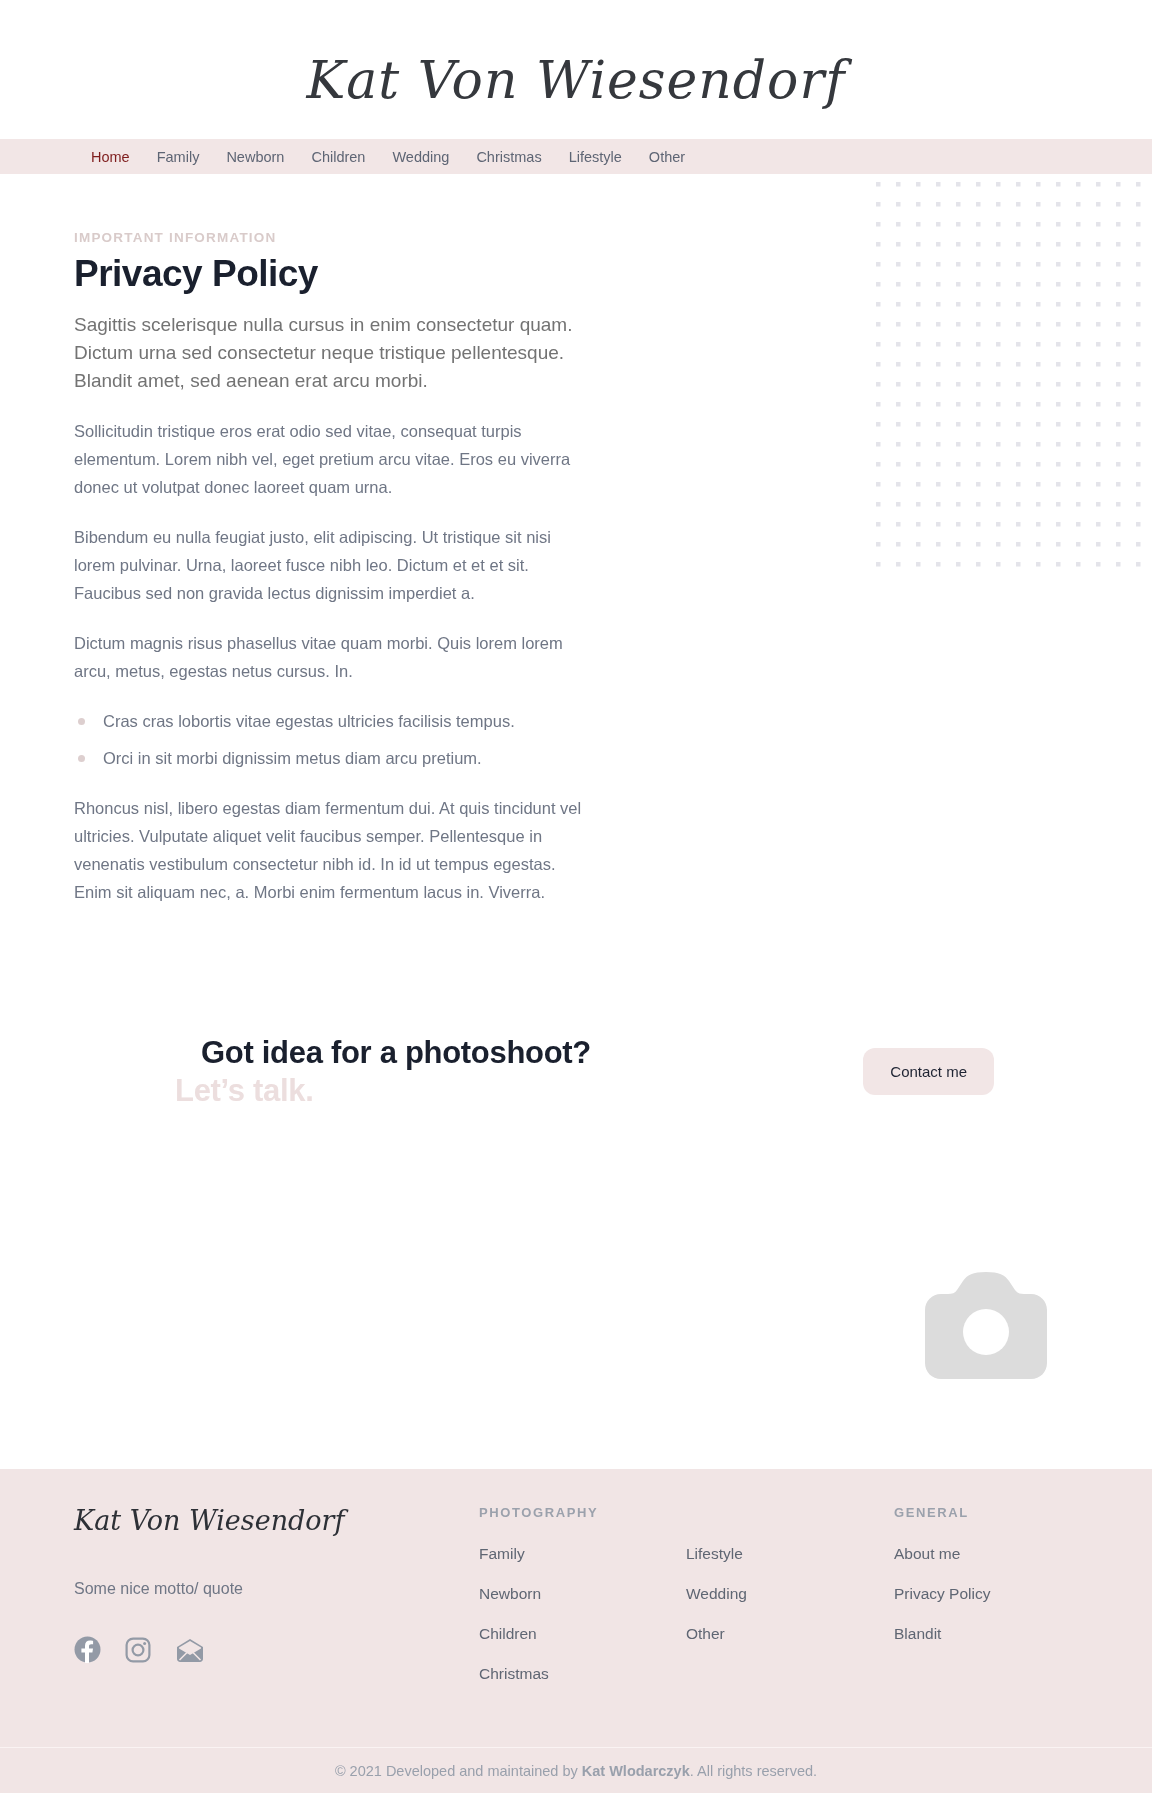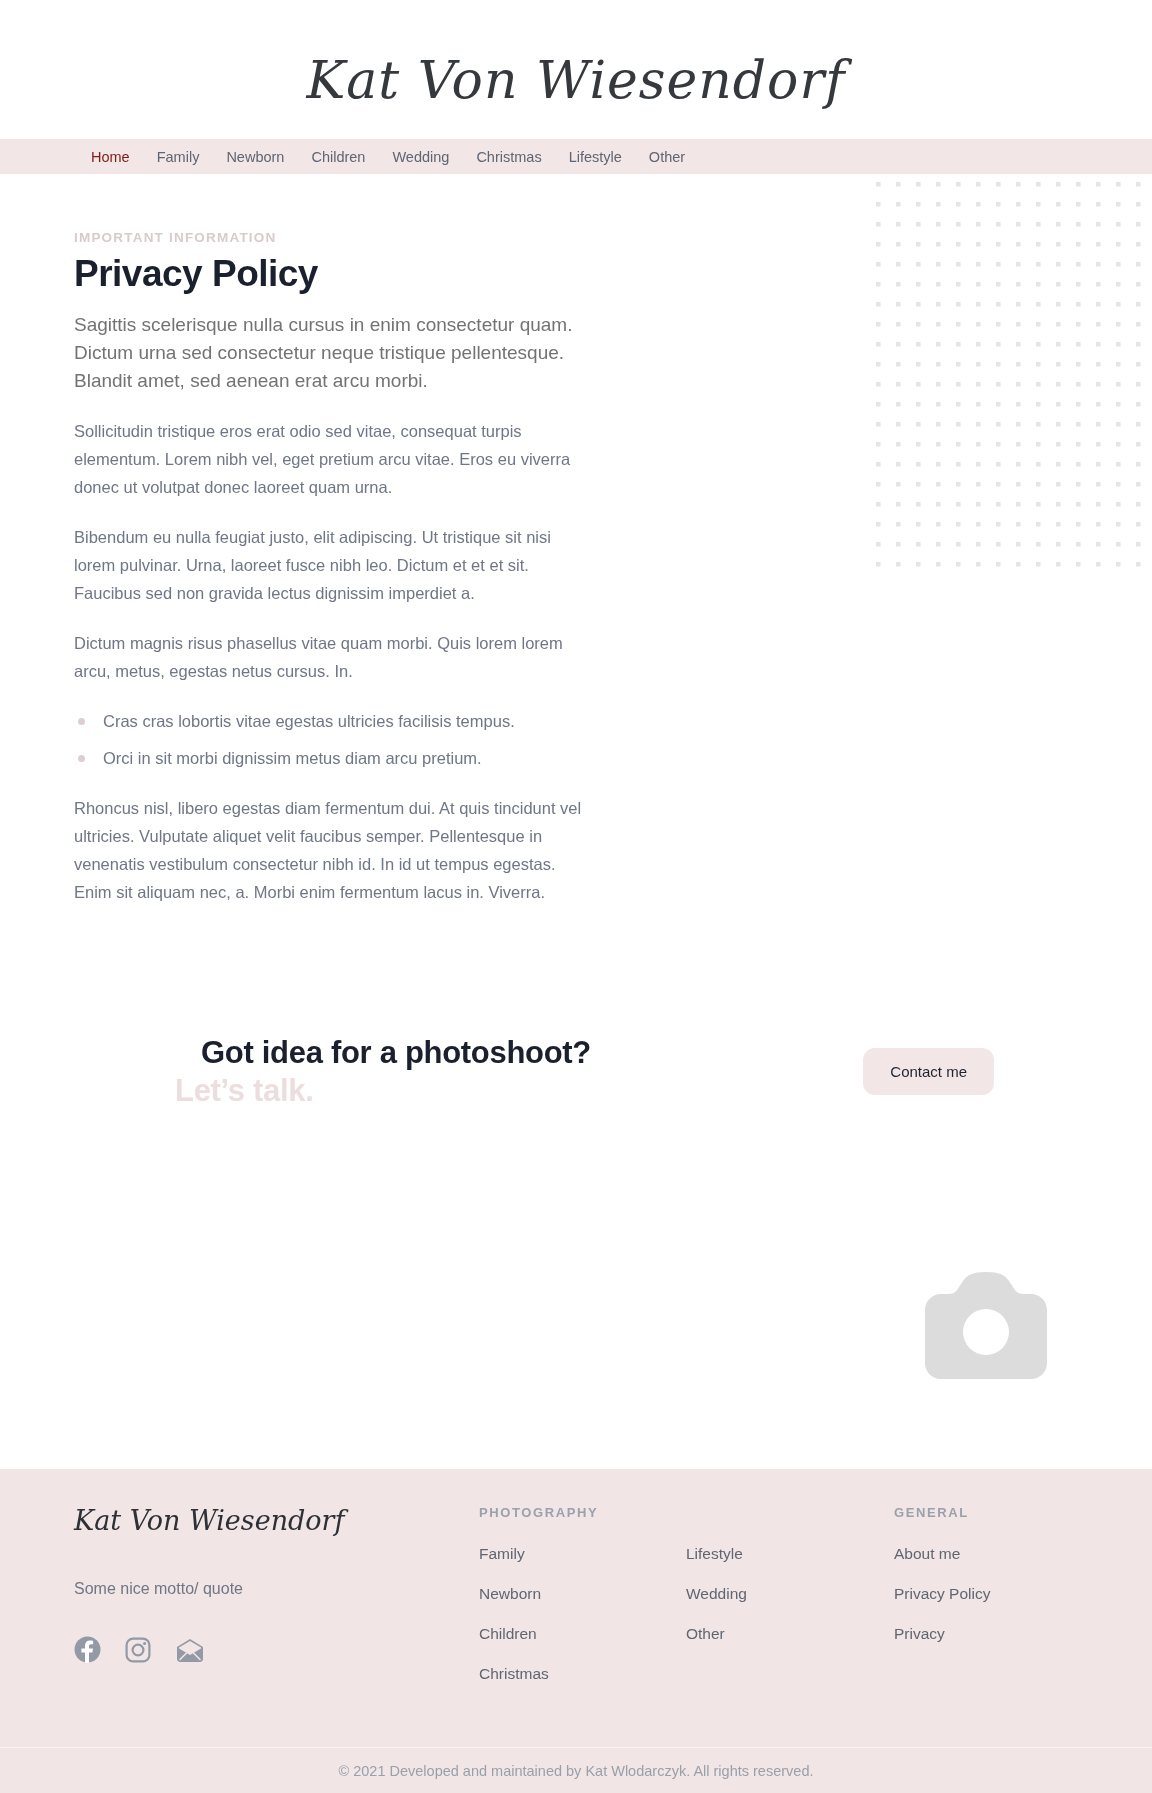--- a/index.html
+++ b/index.html
@@ -189,21 +189,21 @@
 
   .footer-bottom {
     border-top: 1px solid #faf3f3;
     height: 46px;
     display: flex;
     align-items: center;
     justify-content: center;
     font-size: 14.5px;
     color: #99a0ac;
   }
-  .footer-bottom b { color: #99a0ac; font-weight: 400; text-align: right; }
+  .footer-bottom b { color: #99a0ac; font-weight: 700; text-align: right; }
   .spacer-grow { flex: 1 1 auto; }
 </style>
 </head>
 <body>
 
 <header class="site-header">
   <div class="logo-script">Kat Von Wiesendorf</div>
 </header>
 
 <nav class="main-nav">
@@ -311,21 +311,21 @@
             <a class="footer-link">Wedding</a>
             <a class="footer-link">Other</a>
           </div>
         </div>
       </div>
 
       <div class="footer-col-general">
         <div class="col-heading">GENERAL</div>
         <a class="footer-link">About me</a>
         <a class="footer-link">Privacy Policy</a>
-        <a class="footer-link">Privacy</a>
+        <a class="footer-link">Blandit</a>
       </div>
     </div>
   </div>
 
   <div class="footer-bottom">
     <span><span>© 2021 Developed and maintained by </span><b>Kat Wlodarczyk</b><span>. All rights reserved.</span></span>
   </div>
 </footer>
 
 </body></html>

